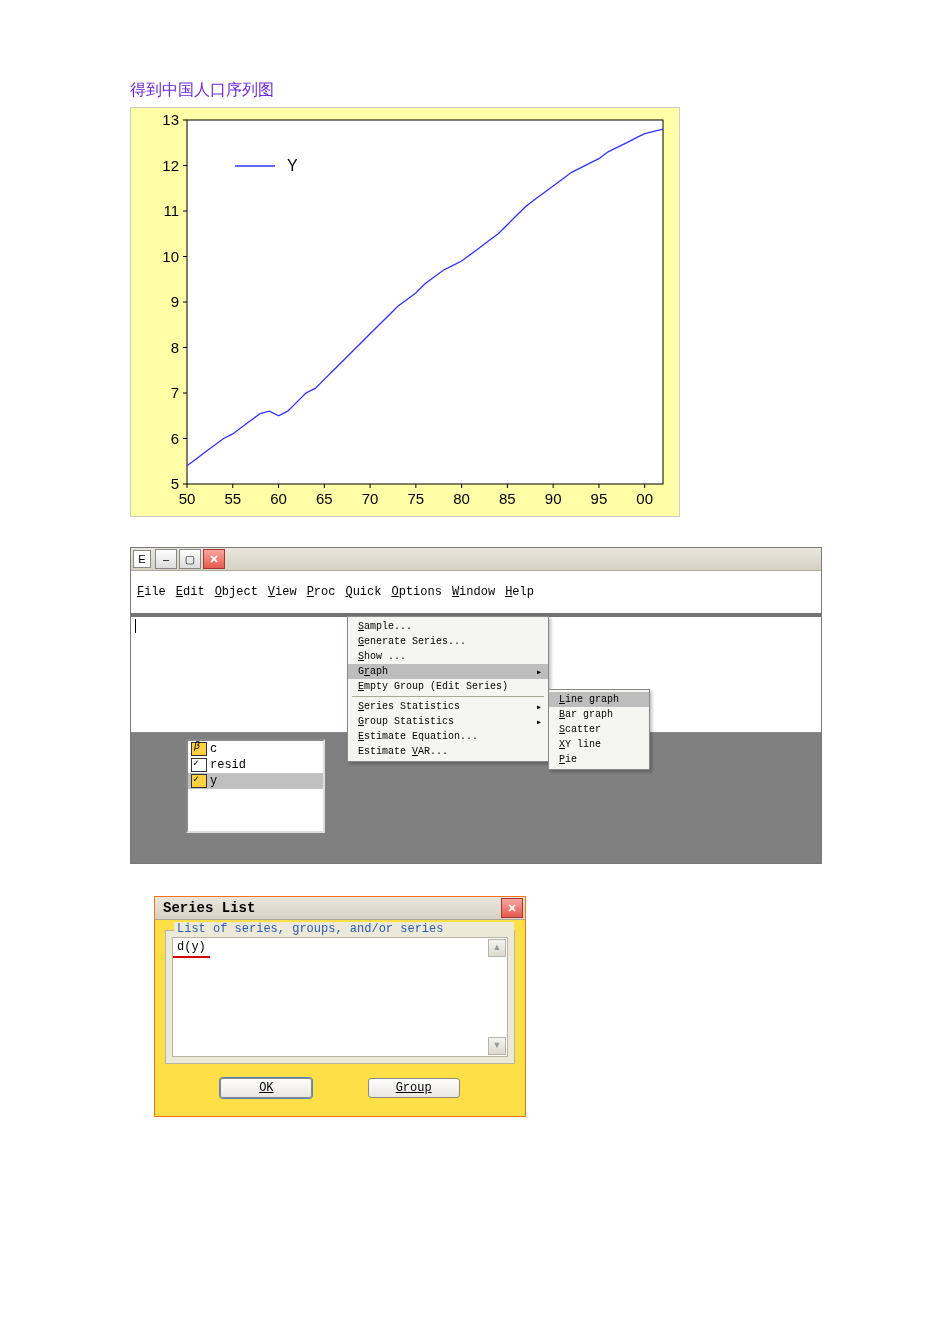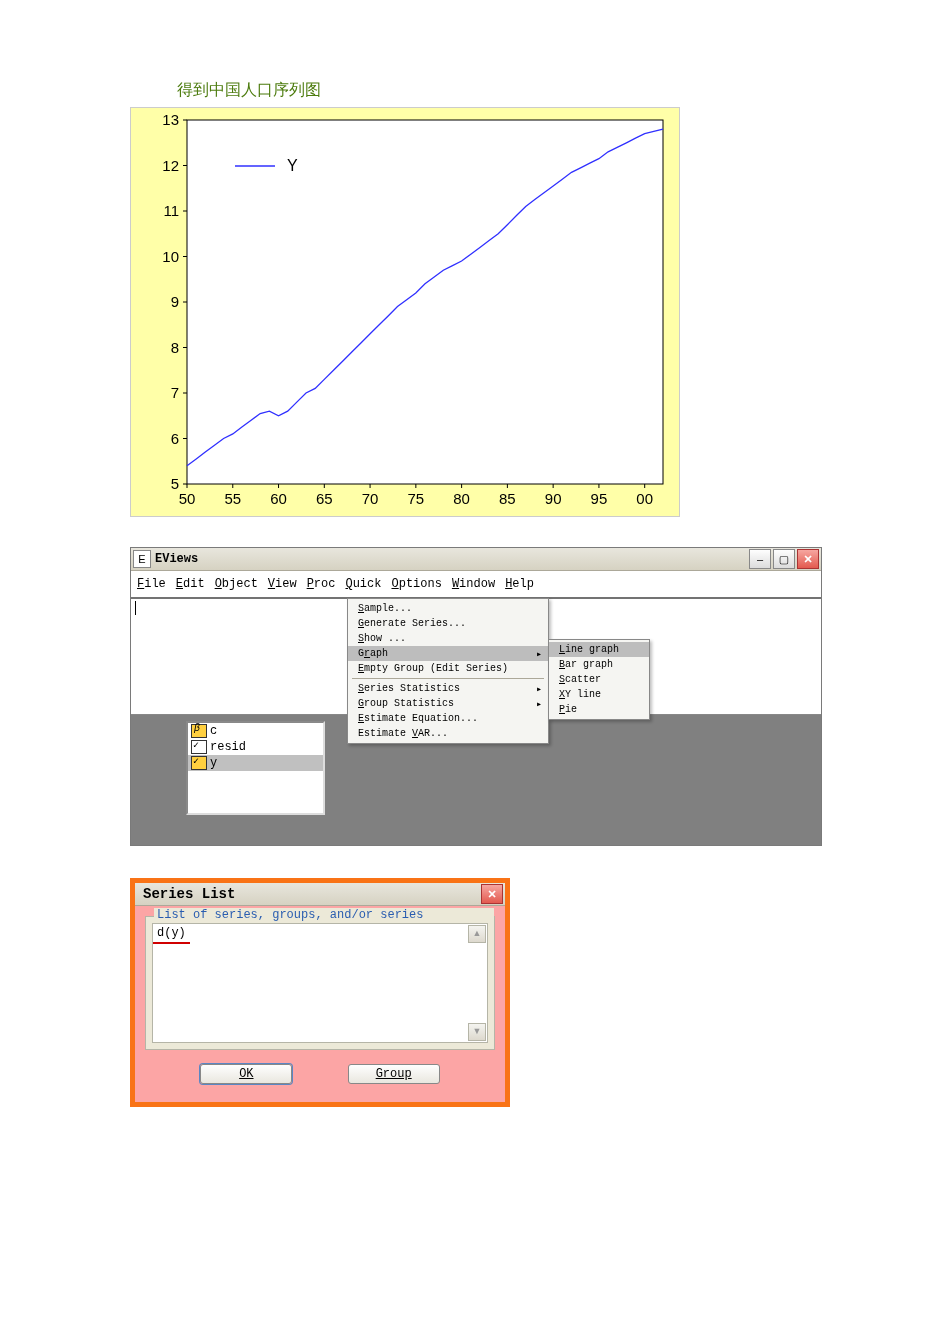--- a/index.html
+++ b/index.html
@@ -8,25 +8,24 @@
     background: #fff;
     font-family: "Microsoft YaHei", Arial, sans-serif;
     font-size: 13px;
     color: #000;
     width: 945px;
   }
   .page {
     padding: 80px 130px 60px 130px;
   }
   .caption {
-    color: #4d7c0f;
+    color: #6d28d9;
     font-size: 16px;
     margin-bottom: 6px;
     font-family: Liberation Sans, sans-serif;
-    margin-left: 47px;
   }
 
   
   .chart-card {
     background: #ffffa8;
     border: 1px solid #ccc;
     padding: 6px;
     width: 550px;
     height: 410px;
     position: relative;
@@ -61,22 +60,22 @@
   .titlebar .btns { display:flex; gap:2px; }
   .winbtn {
     width:20px; height:18px; border:1px solid #888;
     background:linear-gradient(#fefefe,#dcdcdc);
     display:flex; align-items:center; justify-content:center;
     font-family: Arial; font-size:11px;
   }
   .winbtn.close { background:linear-gradient(#f6a6a0,#e35a4f); color:#fff; border-color:#a33; font-weight:bold;}
   .menubar {
     background:#fff;
-    border-bottom:2px solid #737373;
-    padding:6px 6px;
+    border-bottom:4px solid #737373;
+    padding:14px 6px;
     font-family:"Courier New", monospace;
     font-size:12px;
   }
   .menubar span { margin-right:10px; }
   .menubar u { text-decoration:underline; }
   .workspace {
     position:relative;
     background:#fff;
     height:115px;
     border-bottom:1px solid #888;
@@ -124,24 +123,25 @@
     content:"▸";
     position:absolute; right:6px; top:2px; font-size:10px;
   }
   .dropdown .mi.hl { background:#bdbdbd; }
   .dropdown .sep { height:1px; background:#aca899; margin:2px 4px; }
 
   
   .dialog {
     width:370px;
     margin-top:32px;
-    border:5px solid #f97316;
-    background:#fca5a5;
+    border:1px solid #f97316;
+    background:#fde047;
     font-family: Tahoma, Arial, sans-serif;
     font-size:12px;
+    margin-left:24px;
   }
   .dialog .titlebar { background: linear-gradient(#e8e6dd,#d6d2c2);}
   .dialog .titlebar .title { font-family: "Courier New", monospace; font-weight:bold; font-size:14px;}
   .dlg-body { padding:10px 10px 12px 10px; }
   .fieldset {
     border:1px solid #b5b5a7;
     position:relative;
     padding:6px;
     background:#ece9d8;
   }
@@ -236,21 +236,20 @@
         <path d="M50.0 351.8 L59.2 345.0 L68.3 338.1 L77.5 331.3 L86.6 324.5 L95.8 319.9 L104.9 313.1 L114.1 306.3 L123.2 299.5 L132.4 297.2 L141.5 301.8 L150.7 297.2 L159.8 288.1 L169.0 279.0 L178.2 274.4 L187.3 265.4 L196.5 256.3 L205.6 247.2 L214.8 238.0 L223.9 229.0 L233.1 219.8 L242.2 210.8 L251.4 201.7 L260.5 192.5 L269.7 185.7 L278.8 178.9 L288.0 169.8 L297.2 163.0 L306.3 156.2 L315.5 151.6 L324.6 147.0 L333.8 140.2 L342.9 133.4 L352.1 126.6 L361.2 119.8 L370.4 110.7 L379.5 101.5 L388.7 92.5 L397.8 85.6 L407.0 78.8 L416.2 72.0 L425.3 65.2 L434.5 58.3 L443.6 53.8 L452.8 49.2 L461.9 44.7 L471.1 37.8 L480.2 33.3 L489.4 28.8 L498.5 24.2 L507.7 19.7 L516.8 17.4 L526.0 15.1" fill="none" stroke="#3030ff" stroke-width="1.3"></path>
         <line x1="98" y1="52" x2="138" y2="52" stroke="#3030ff" stroke-width="1.3"></line>
         <text x="150" y="57" font-size="16" font-family="Arial">Y</text>
       </svg>
   </div>
 
 
   <div class="window">
     <div class="titlebar">
       <span class="icon">E</span>
-      <span class="title">EViews</span>
       <span class="btns">
         <span class="winbtn">–</span>
         <span class="winbtn">▢</span>
         <span class="winbtn close">✕</span>
       </span>
     </div>
     <div class="menubar" id="menubar"><span><u>F</u>ile</span><span><u>E</u>dit</span><span><u>O</u>bject</span><span><u>V</u>iew</span><span><u>P</u>roc</span><span><u>Q</u>uick</span><span><u>O</u>ptions</span><span><u>W</u>indow</span><span><u>H</u>elp</span></div>
 
     <div style="position:relative">
       <div class="workspace">
@@ -279,21 +278,21 @@
           <div class="mi"><u>S</u>how ...</div>
           <div class="mi arrow hl">G<u>r</u>aph</div>
           <div class="mi"><u>E</u>mpty Group (Edit Series)</div>
           <div class="sep"></div>
           <div class="mi arrow"><u>S</u>eries Statistics</div>
           <div class="mi arrow"><u>G</u>roup Statistics</div>
           <div class="mi"><u>E</u>stimate Equation...</div>
           <div class="mi">Estimate <u>V</u>AR...</div>
         </div>
 
-      <div class="dropdown" id="graph-submenu" style="left:417px; top:40px; width:100px">
+      <div class="dropdown" id="graph-submenu" style="left:417px; top:72px; width:100px">
           <div class="mi hl"><u>L</u>ine graph</div>
           <div class="mi"><u>B</u>ar graph</div>
           <div class="mi"><u>S</u>catter</div>
           <div class="mi"><u>X</u>Y line</div>
           <div class="mi"><u>P</u>ie</div>
         </div>
     </div>
   </div>
 
   <div class="dialog">

